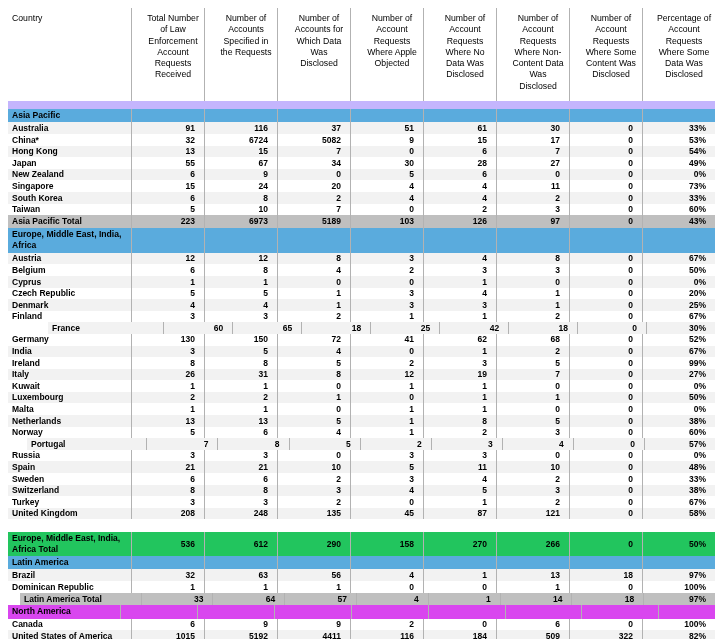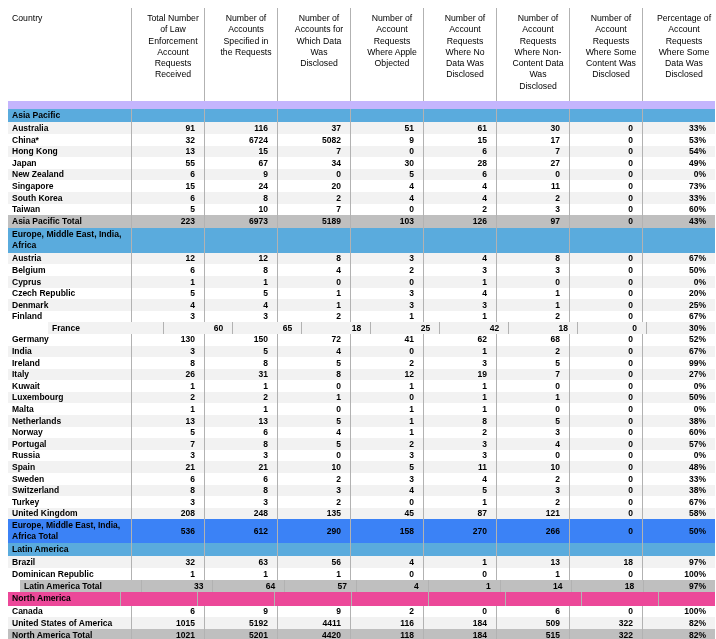--- a/index.html
+++ b/index.html
@@ -873,21 +873,21 @@
       <div class="cell col-num">
         <span>3</span>
       </div>
       <div class="cell col-num">
         <span>0</span>
       </div>
       <div class="cell col-num">
         <span>60%</span>
       </div>
     </div>
-    <div class="row data-row" style="background: rgb(242, 242, 242);">
+    <div class="row data-row" style="background: rgb(242, 242, 242); margin-left: 19px;">
       <div class="cell col-country">
         <span>Portugal</span>
       </div>
       <div class="cell col-num">
         <span>7</span>
       </div>
       <div class="cell col-num">
         <span>8</span>
       </div>
       <div class="cell col-num">
@@ -1076,21 +1076,21 @@
       <div class="cell col-num">
         <span>121</span>
       </div>
       <div class="cell col-num">
         <span>0</span>
       </div>
       <div class="cell col-num">
         <span>58%</span>
       </div>
     </div>
-    <div class="row total-row" style="background: #3b82f6;">
+    <div class="row total-row" style="background: #22c55e; margin-top: 13px;">
       <div class="cell col-country">
         <span>Europe, Middle East, India, Africa Total</span>
       </div>
       <div class="cell col-num">
         <span>536</span>
       </div>
       <div class="cell col-num">
         <span>612</span>
       </div>
       <div class="cell col-num">
@@ -1221,21 +1221,21 @@
       <div class="cell col-num">
         <span>14</span>
       </div>
       <div class="cell col-num">
         <span>18</span>
       </div>
       <div class="cell col-num">
         <span>97%</span>
       </div>
     </div>
-    <div class="row section-row" style="background: #ec4899; gap: 20px;">
+    <div class="row section-row" style="background: #d946ef; gap: 20px;">
       <div class="cell col-country">
         <span>North America</span>
       </div>
       <div class="cell col-num">
         <span></span>
       </div>
       <div class="cell col-num">
         <span></span>
       </div>
       <div class="cell col-num">

